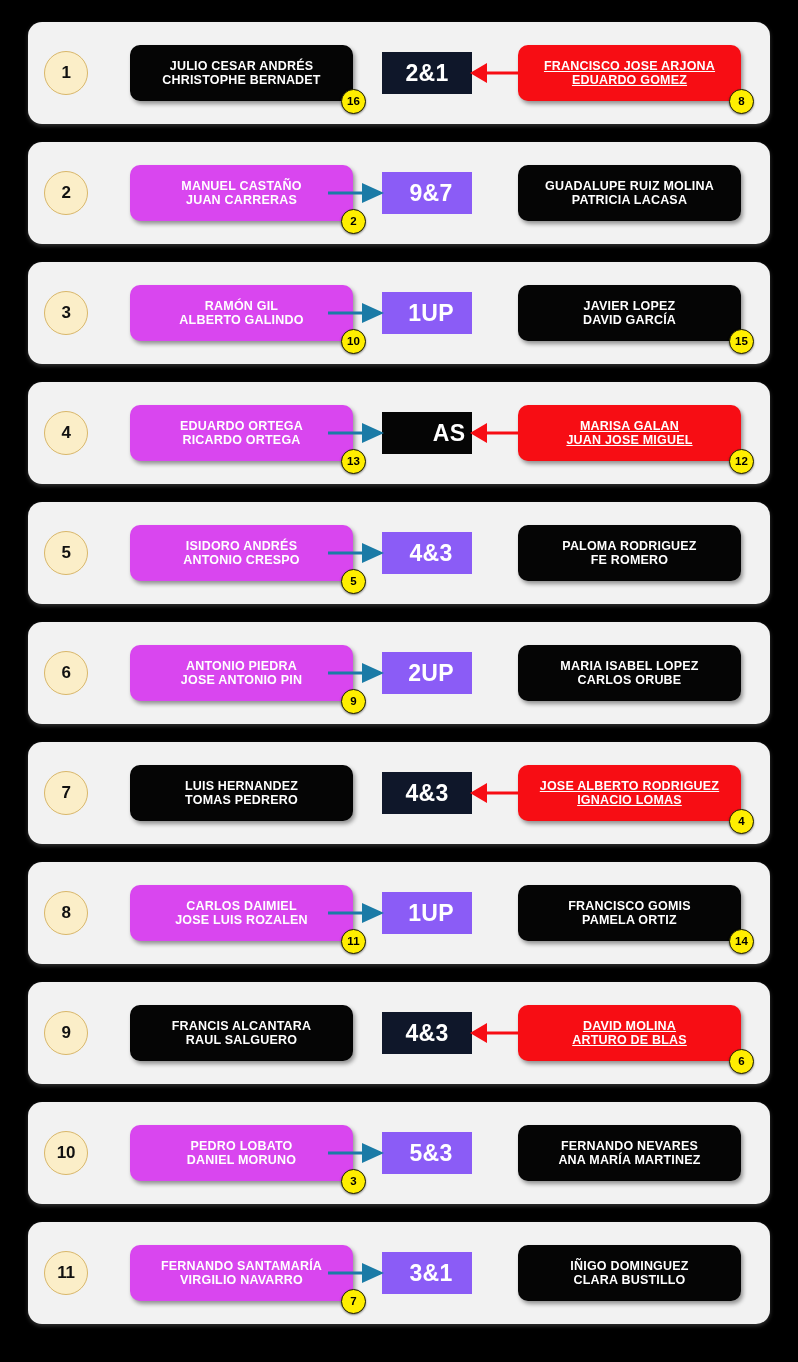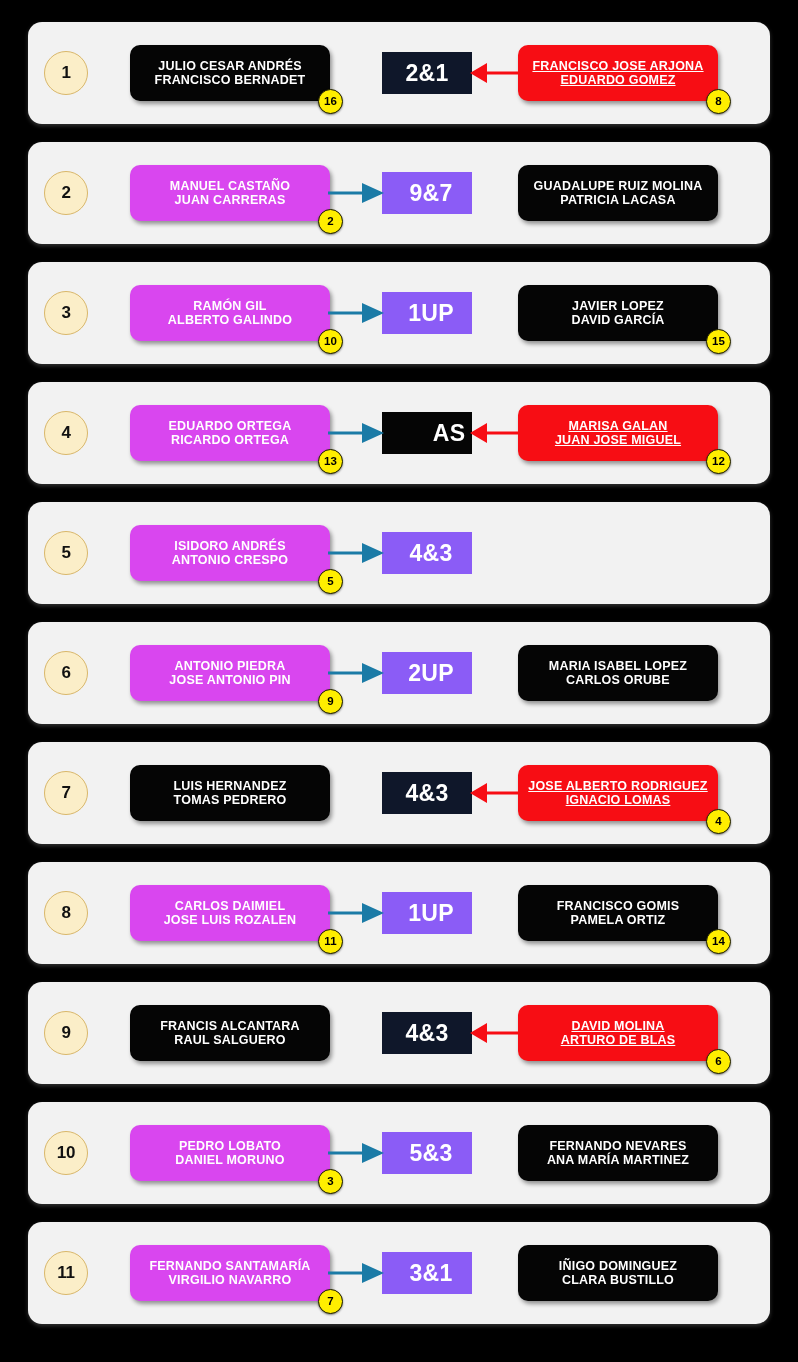--- a/index.html
+++ b/index.html
@@ -50,21 +50,21 @@
     font-weight: bold;
     color: #111;
     letter-spacing: -0.3px;
   }
 
   
   .team {
     position: absolute;
     top: 50%;
     transform: translateY(-50%);
-    width: 200px;
+    width: 223px;
     height: 56px;
     border-radius: 10px;
     display: flex;
     flex-direction: column;
     align-items: center;
     justify-content: center;
     text-align: center;
     line-height: 1.12;
     font-size: 12.5px;
     font-weight: bold;
@@ -136,21 +136,21 @@
   
 </style>
 </head>
 <body>
 
 <div id="board">
     <div class="match-card">
       <div class="row-index">1</div>
       <div class="team left lose">
         <span class="pl">JULIO CESAR ANDRÉS</span>
-        <span class="pl">FRANCISCO BERNADET</span>
+        <span class="pl">CHRISTOPHE BERNADET</span>
         <span class="badge">16</span>
       </div>
       <svg class="arrow from-right" viewBox="0 0 50 26" preserveAspectRatio="none">
         <path d="M50 11.5 L17 11.5 L17 3 L0 13 L17 23 L17 14.5 L50 14.5 Z" fill="#f70d14"></path>
       </svg>
       <div class="score red">2&amp;1</div>
       <div class="team right red">
         <span class="pl">FRANCISCO JOSE ARJONA</span>
         <span class="pl">EDUARDO GOMEZ</span>
         <span class="badge">8</span>
@@ -213,20 +213,24 @@
       <div class="row-index">5</div>
       <div class="team left win">
         <span class="pl">ISIDORO ANDRÉS</span>
         <span class="pl">ANTONIO CRESPO</span>
         <span class="badge">5</span>
       </div>
       <svg class="arrow from-left" viewBox="0 0 56 26" preserveAspectRatio="none">
         <path d="M0 11.5 L34 11.5 L34 3 L56 13 L34 23 L34 14.5 L0 14.5 Z" fill="#1b7ba6"></path>
       </svg>
       <div class="score blue">4&amp;3</div>
+      <div class="team right lose">
+        <span class="pl">PALOMA RODRIGUEZ</span>
+        <span class="pl">FE ROMERO</span>
+      </div>
     </div>
     <div class="match-card">
       <div class="row-index">6</div>
       <div class="team left win">
         <span class="pl">ANTONIO PIEDRA</span>
         <span class="pl">JOSE ANTONIO PIN</span>
         <span class="badge">9</span>
       </div>
       <svg class="arrow from-left" viewBox="0 0 56 26" preserveAspectRatio="none">
         <path d="M0 11.5 L34 11.5 L34 3 L56 13 L34 23 L34 14.5 L0 14.5 Z" fill="#1b7ba6"></path>

